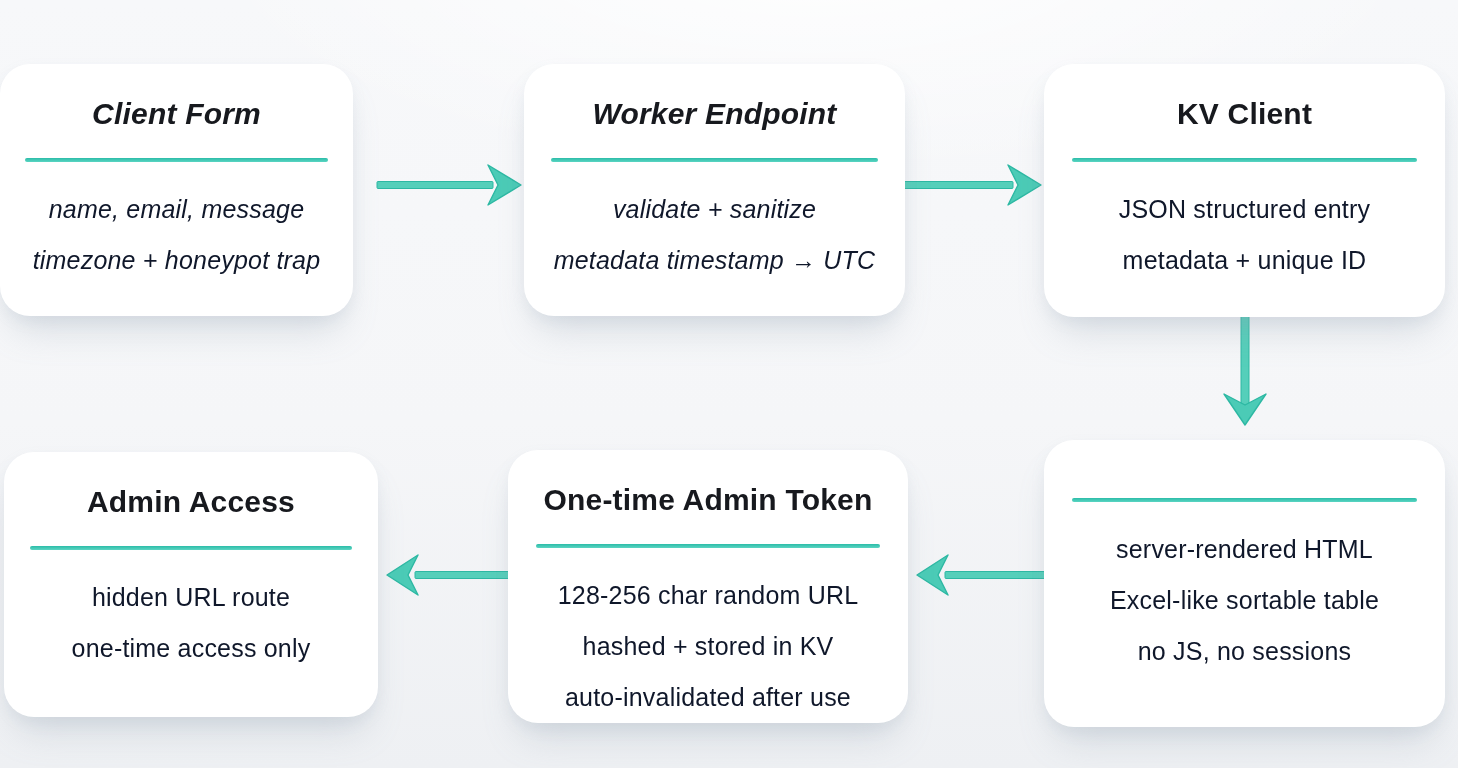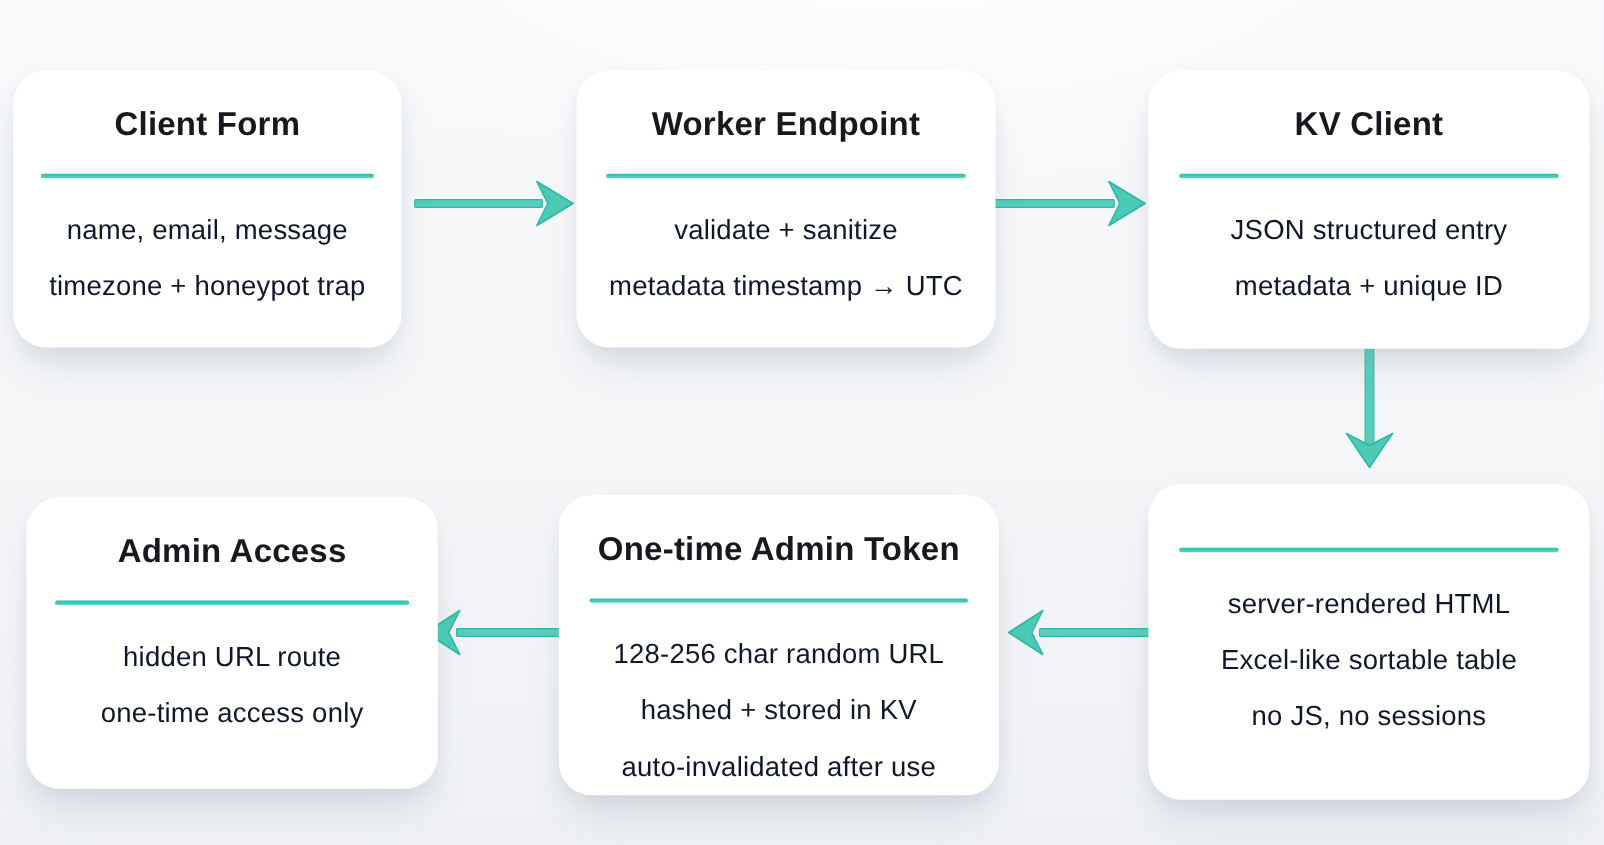--- a/index.html
+++ b/index.html
@@ -74,26 +74,26 @@
     stroke-width: 1.4;
     stroke-linejoin: round;
   }
   .arrow-shaft {
     fill: #55cfba;
     stroke: #2db8a3;
     stroke-width: 1;
   }
 
   
-  #node-client-form      { left: 12px;    top: 64px;  width: 353px; height: 252px; }
-  #node-worker-endpoint  { left: 524px;  top: 64px;  width: 381px; height: 252px; }
+  #node-client-form      { left: 0;    top: 64px;  width: 353px; height: 252px; font-style: italic; }
+  #node-worker-endpoint  { left: 524px;  top: 64px;  width: 381px; height: 252px; font-style: italic; }
   #node-kv-storage       { left: 1044px; top: 64px;  width: 401px; height: 253px; }
   #node-admin-renderer   { left: 1044px; top: 440px; width: 401px; height: 287px; }
   #node-one-time-token   { left: 508px;  top: 450px; width: 400px; height: 273px; }
-  #node-admin-access     { left: 4px;    top: 452px; width: 374px; height: 265px; margin-left: 20px; }
+  #node-admin-access     { left: 4px;    top: 452px; width: 374px; height: 265px; }
 
   #connector-1 { left: 376px;  top: 163px; }
   #connector-2 { left: 896px;  top: 163px; }
   #connector-3 { left: 1222px; top: 316px; }
   #connector-4 { left: 916px;  top: 553px; }
   #connector-5 { left: 386px;  top: 553px; }
 </style>
 </head>
 <body>
 

